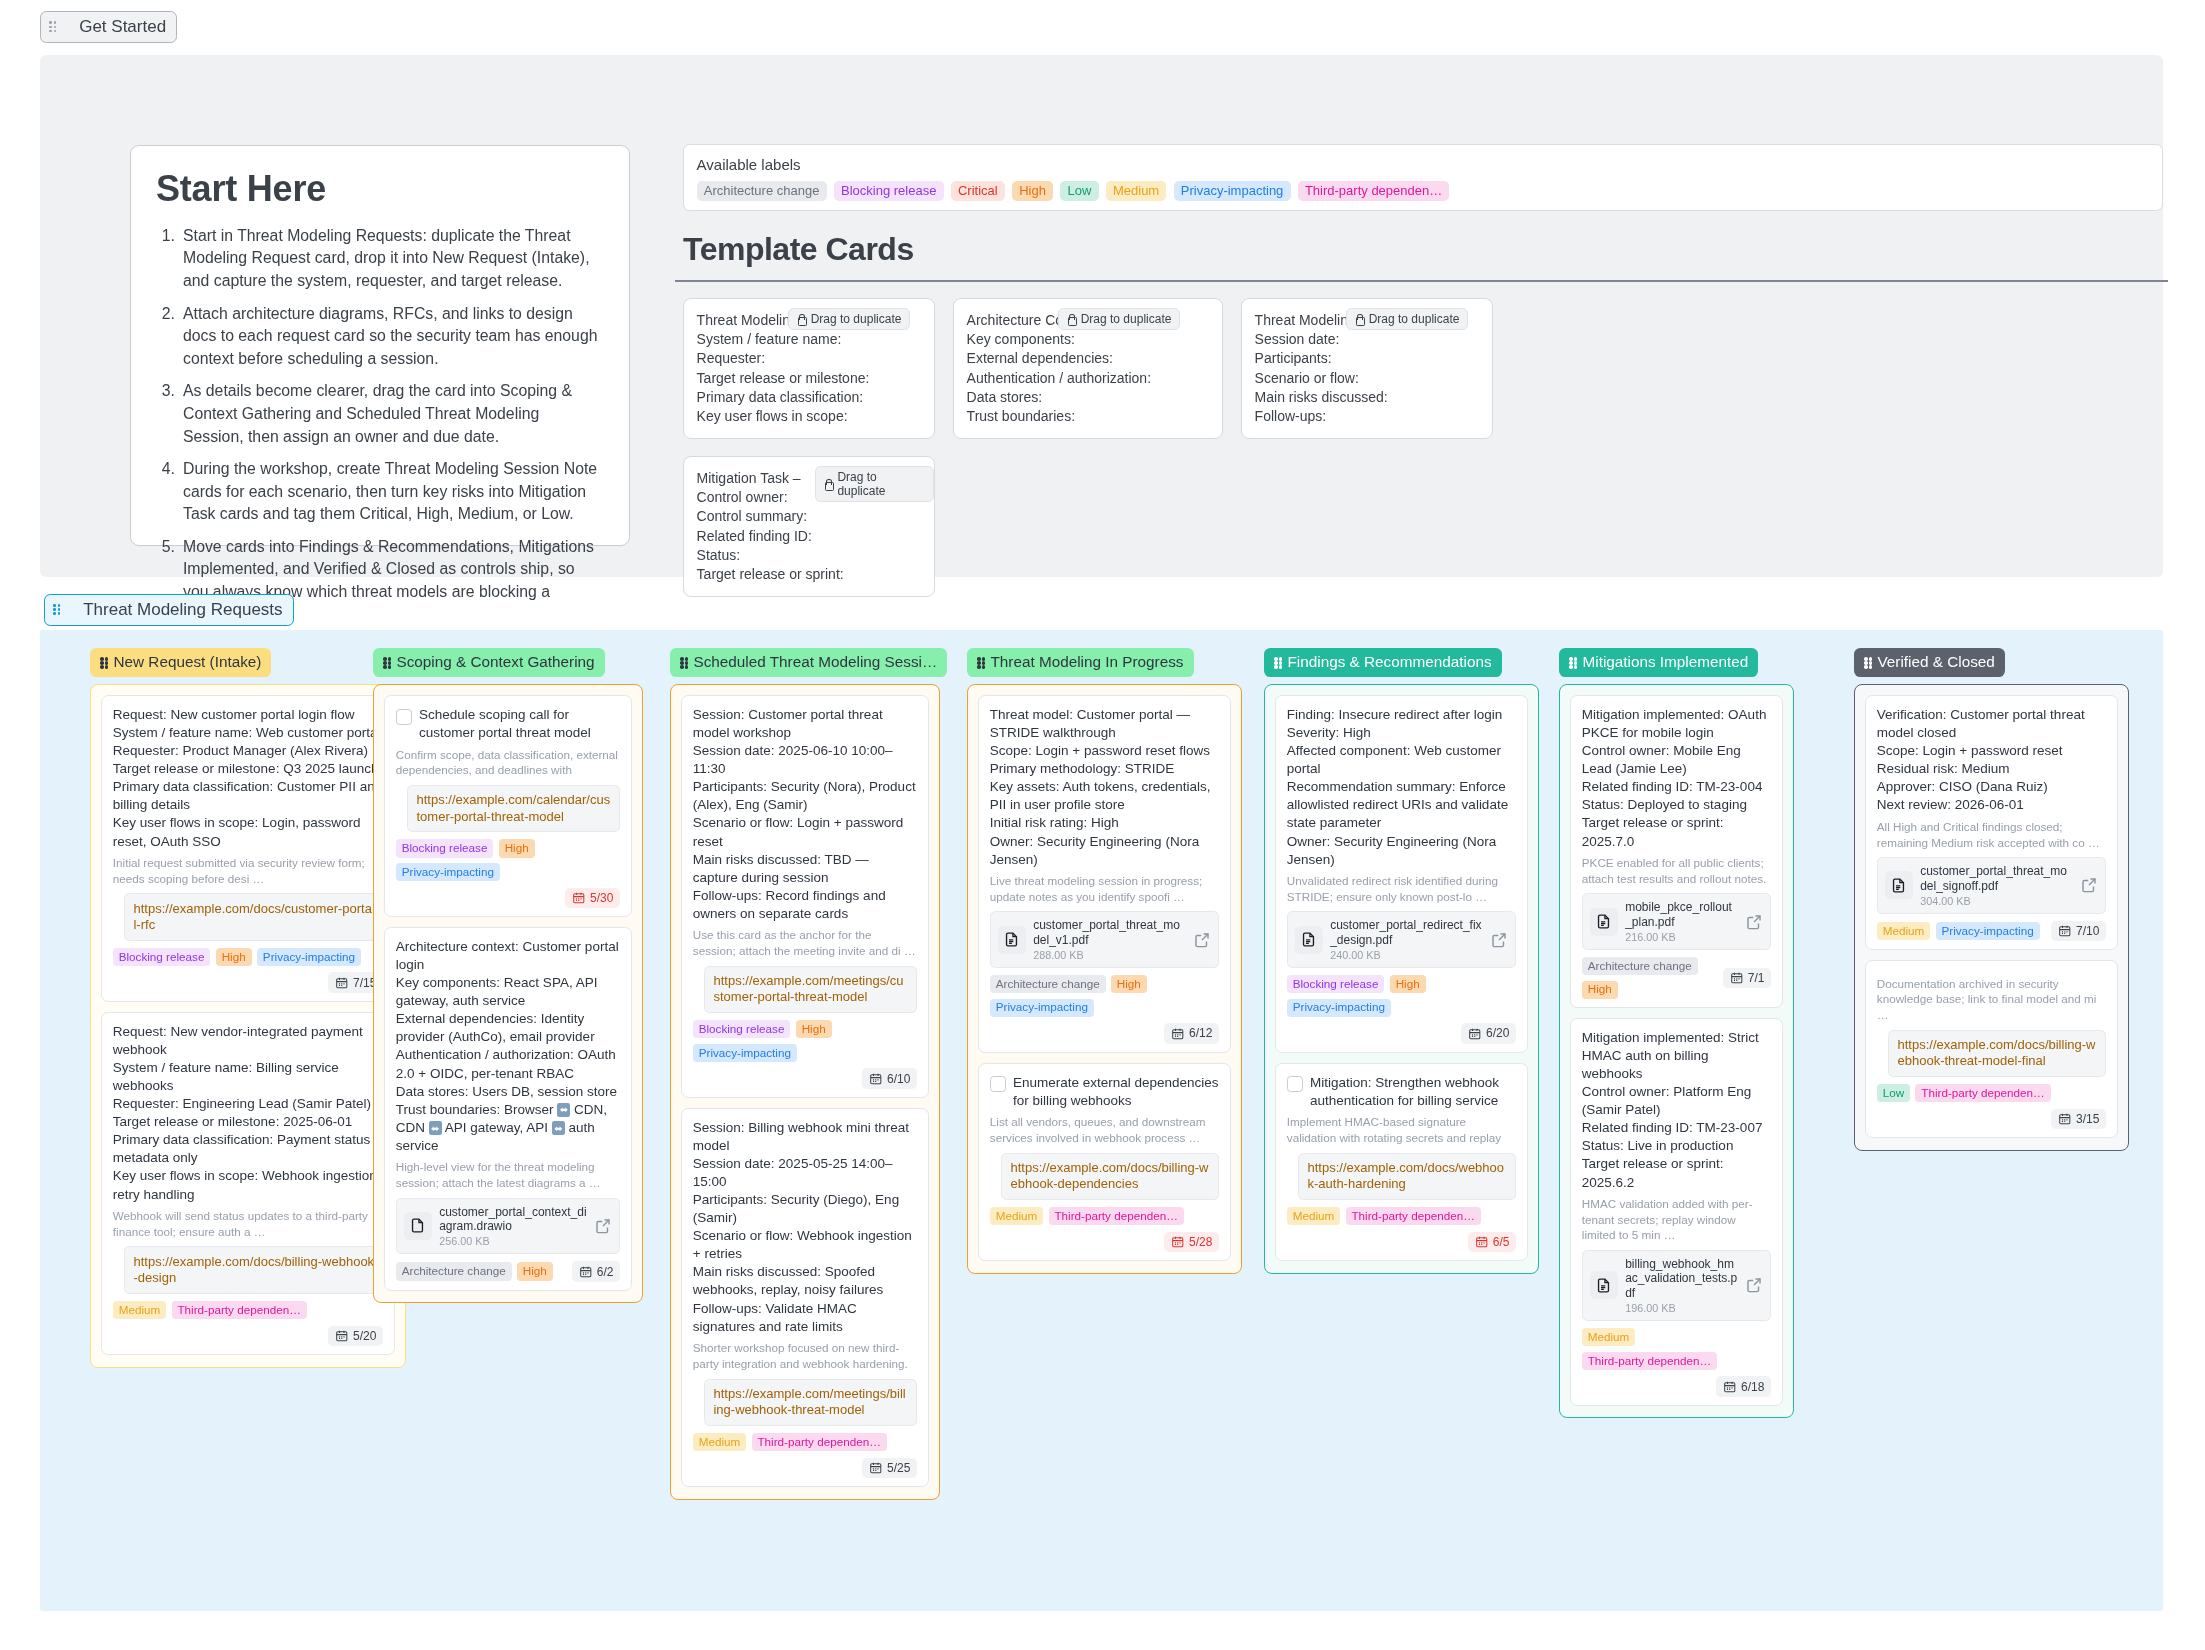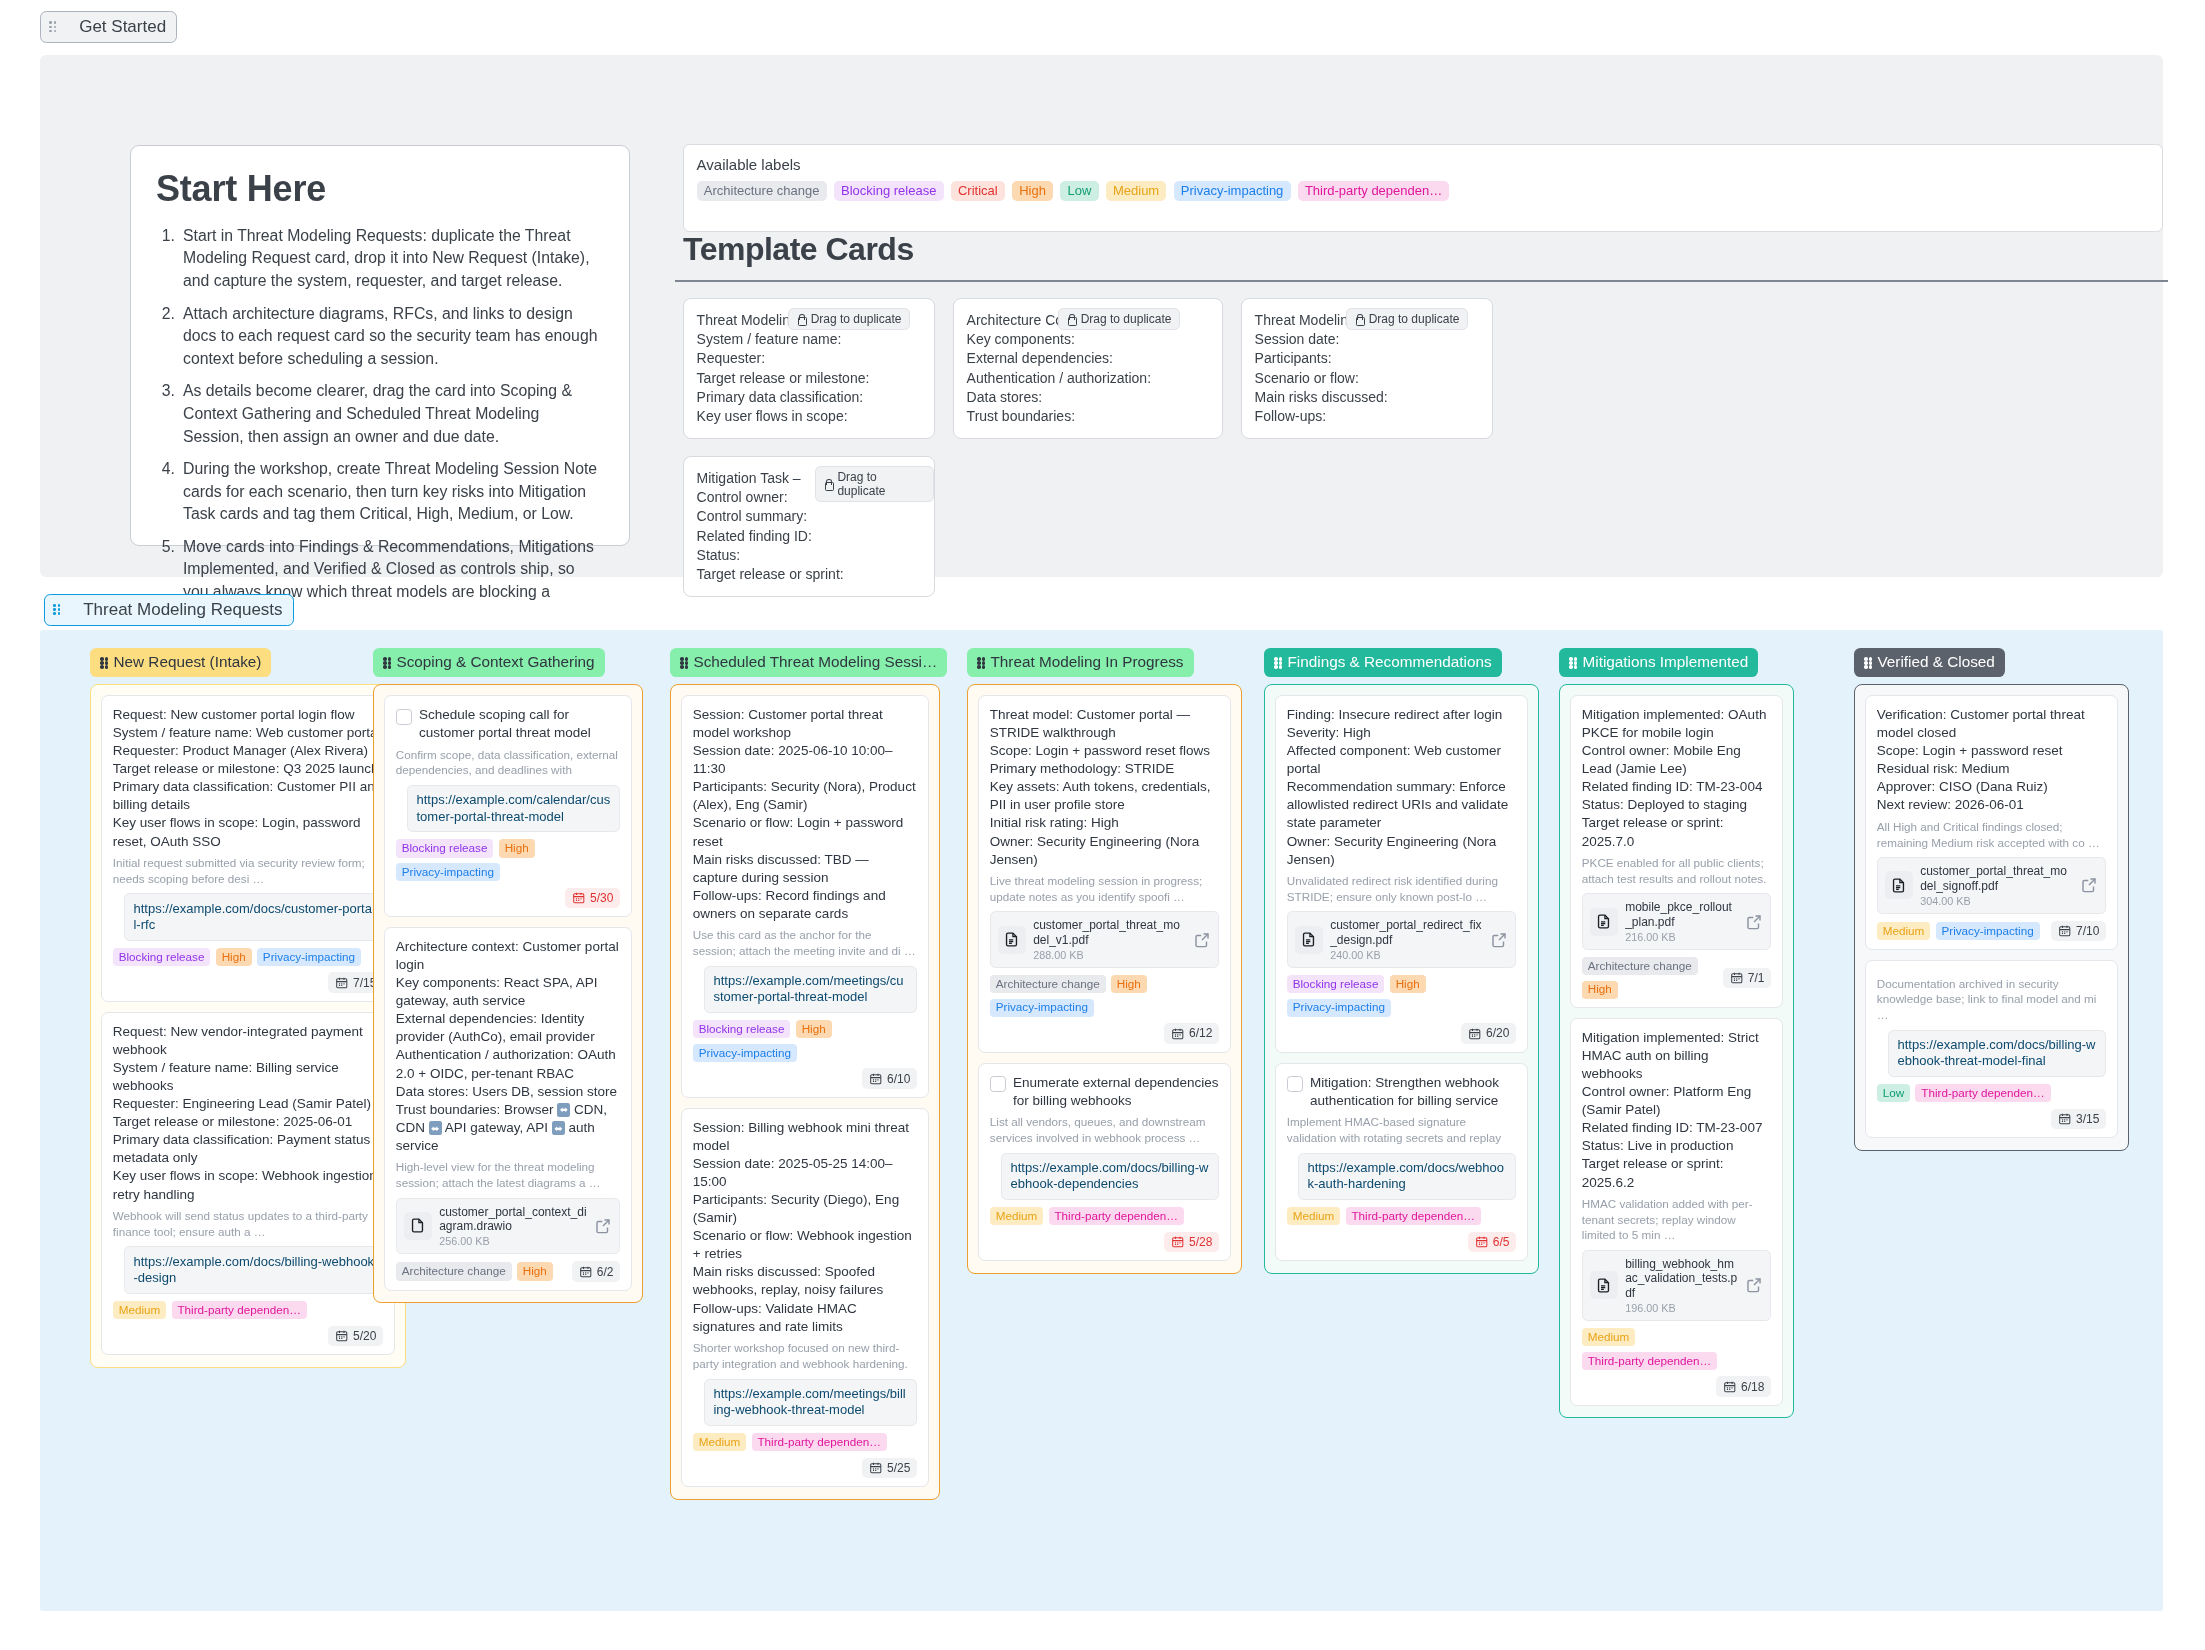--- a/index.html
+++ b/index.html
@@ -39,21 +39,21 @@
   .start-here-card {
     position:absolute; left:90px; top:90px; width:500px; height:401px;
     background:#fff; border:1.4px solid #c9ccd2; border-radius:9px;
     padding:21.6px 25px;
   }
   .start-here-card h1 { font-size:36px; font-weight:700; color:#3b4149; letter-spacing:-0.2px; margin-bottom:15.3px; }
   .start-here-card ol { margin-left:23.4px; }
   .start-here-card li { font-size:15.8px; line-height:1.43; color:#3b4149; margin-bottom:10px; padding-left:3.6px; }
 
   .labels-card {
-    position:absolute; left:643px; top:89px; width:1480px; height:88px;
+    position:absolute; left:643px; top:89px; width:1480px; height:67px;
     background:#fff; border:0.9px solid #d9dce1; border-radius:6.3px;
     padding:10.8px 12.6px;
   }
   .labels-card .lbl-title { font-size:15px; color:#3b4149; margin-bottom:8px; }
   .chiprow { display:flex; gap:7.2px; align-items:center; flex-wrap:wrap; }
   .chip {
     font-size:13px; padding:3.2px 7.2px; border-radius:5px; white-space:nowrap;
     line-height:1.1;
   }
   .c-arch { background:#e9eaee; color:#6b7280; }
@@ -116,21 +116,21 @@
   .card {
     background:#fff; border:0.9px solid #e3e6ea; border-radius:7.2px;
     padding:10px 10.8px 8px 10.8px; margin-bottom:10px; position:relative;
   }
   .card:last-child { margin-bottom:0; }
   .card-title { font-size:13.5px; line-height:1.34; color:#2f3640; white-space:pre-line; }
   .card-desc { font-size:11.7px; line-height:1.33; color:#99a0ab; margin-top:4.5px; white-space:pre-line; }
   .link-box {
     margin:7.2px 0 0 11.7px; background:#f4f5f7; border:0.9px solid #e6e8ec;
     border-radius:5.4px; padding:6.3px 8px;
-    font-size:13px; line-height:1.26; color:#0c4a6e; word-break:break-all;
+    font-size:13px; line-height:1.26; color:#a16207; word-break:break-all;
   }
   .att-box {
     margin-top:7.2px; background:#f4f5f7; border:0.9px solid #e6e8ec;
     border-radius:5.4px; padding:5.9px 7.2px; display:flex; align-items:center; gap:7.2px;
   }
   .att-ico {
     width:28px; height:28px; background:#eceef1; border-radius:5.4px;
     display:flex; align-items:center; justify-content:center; flex:0 0 auto;
   }
   .att-ico svg { width:17px; height:17px; }

